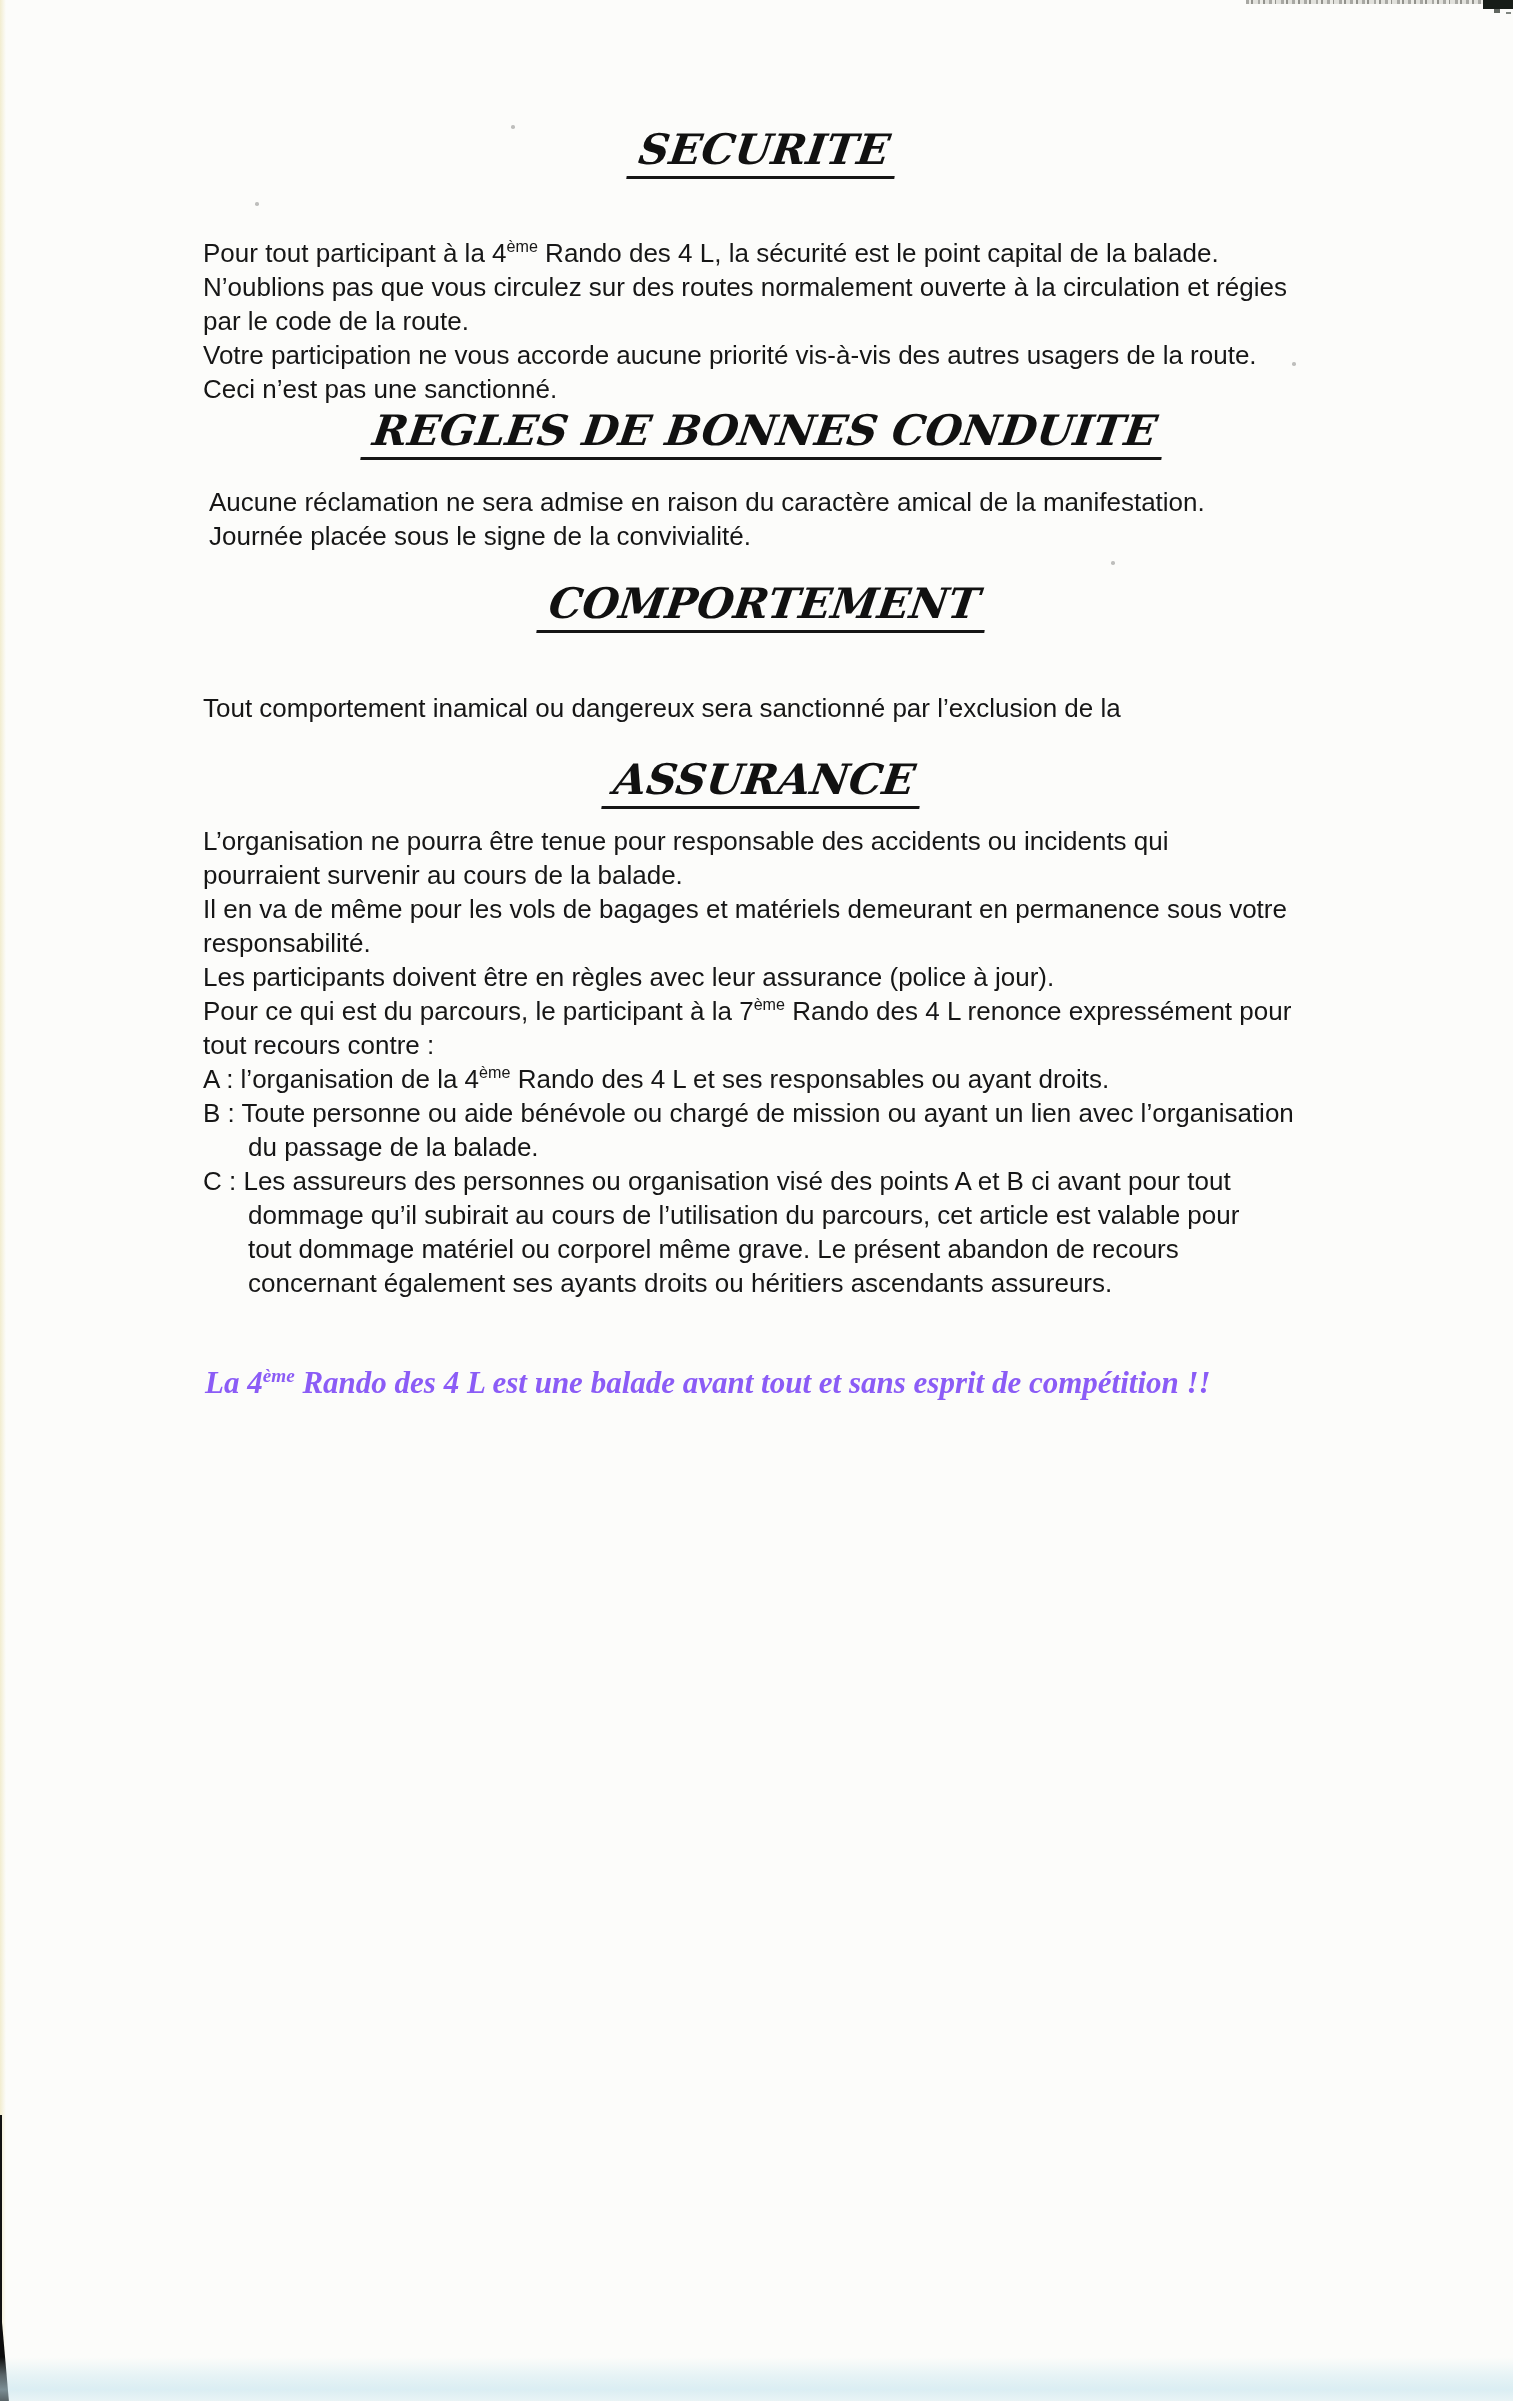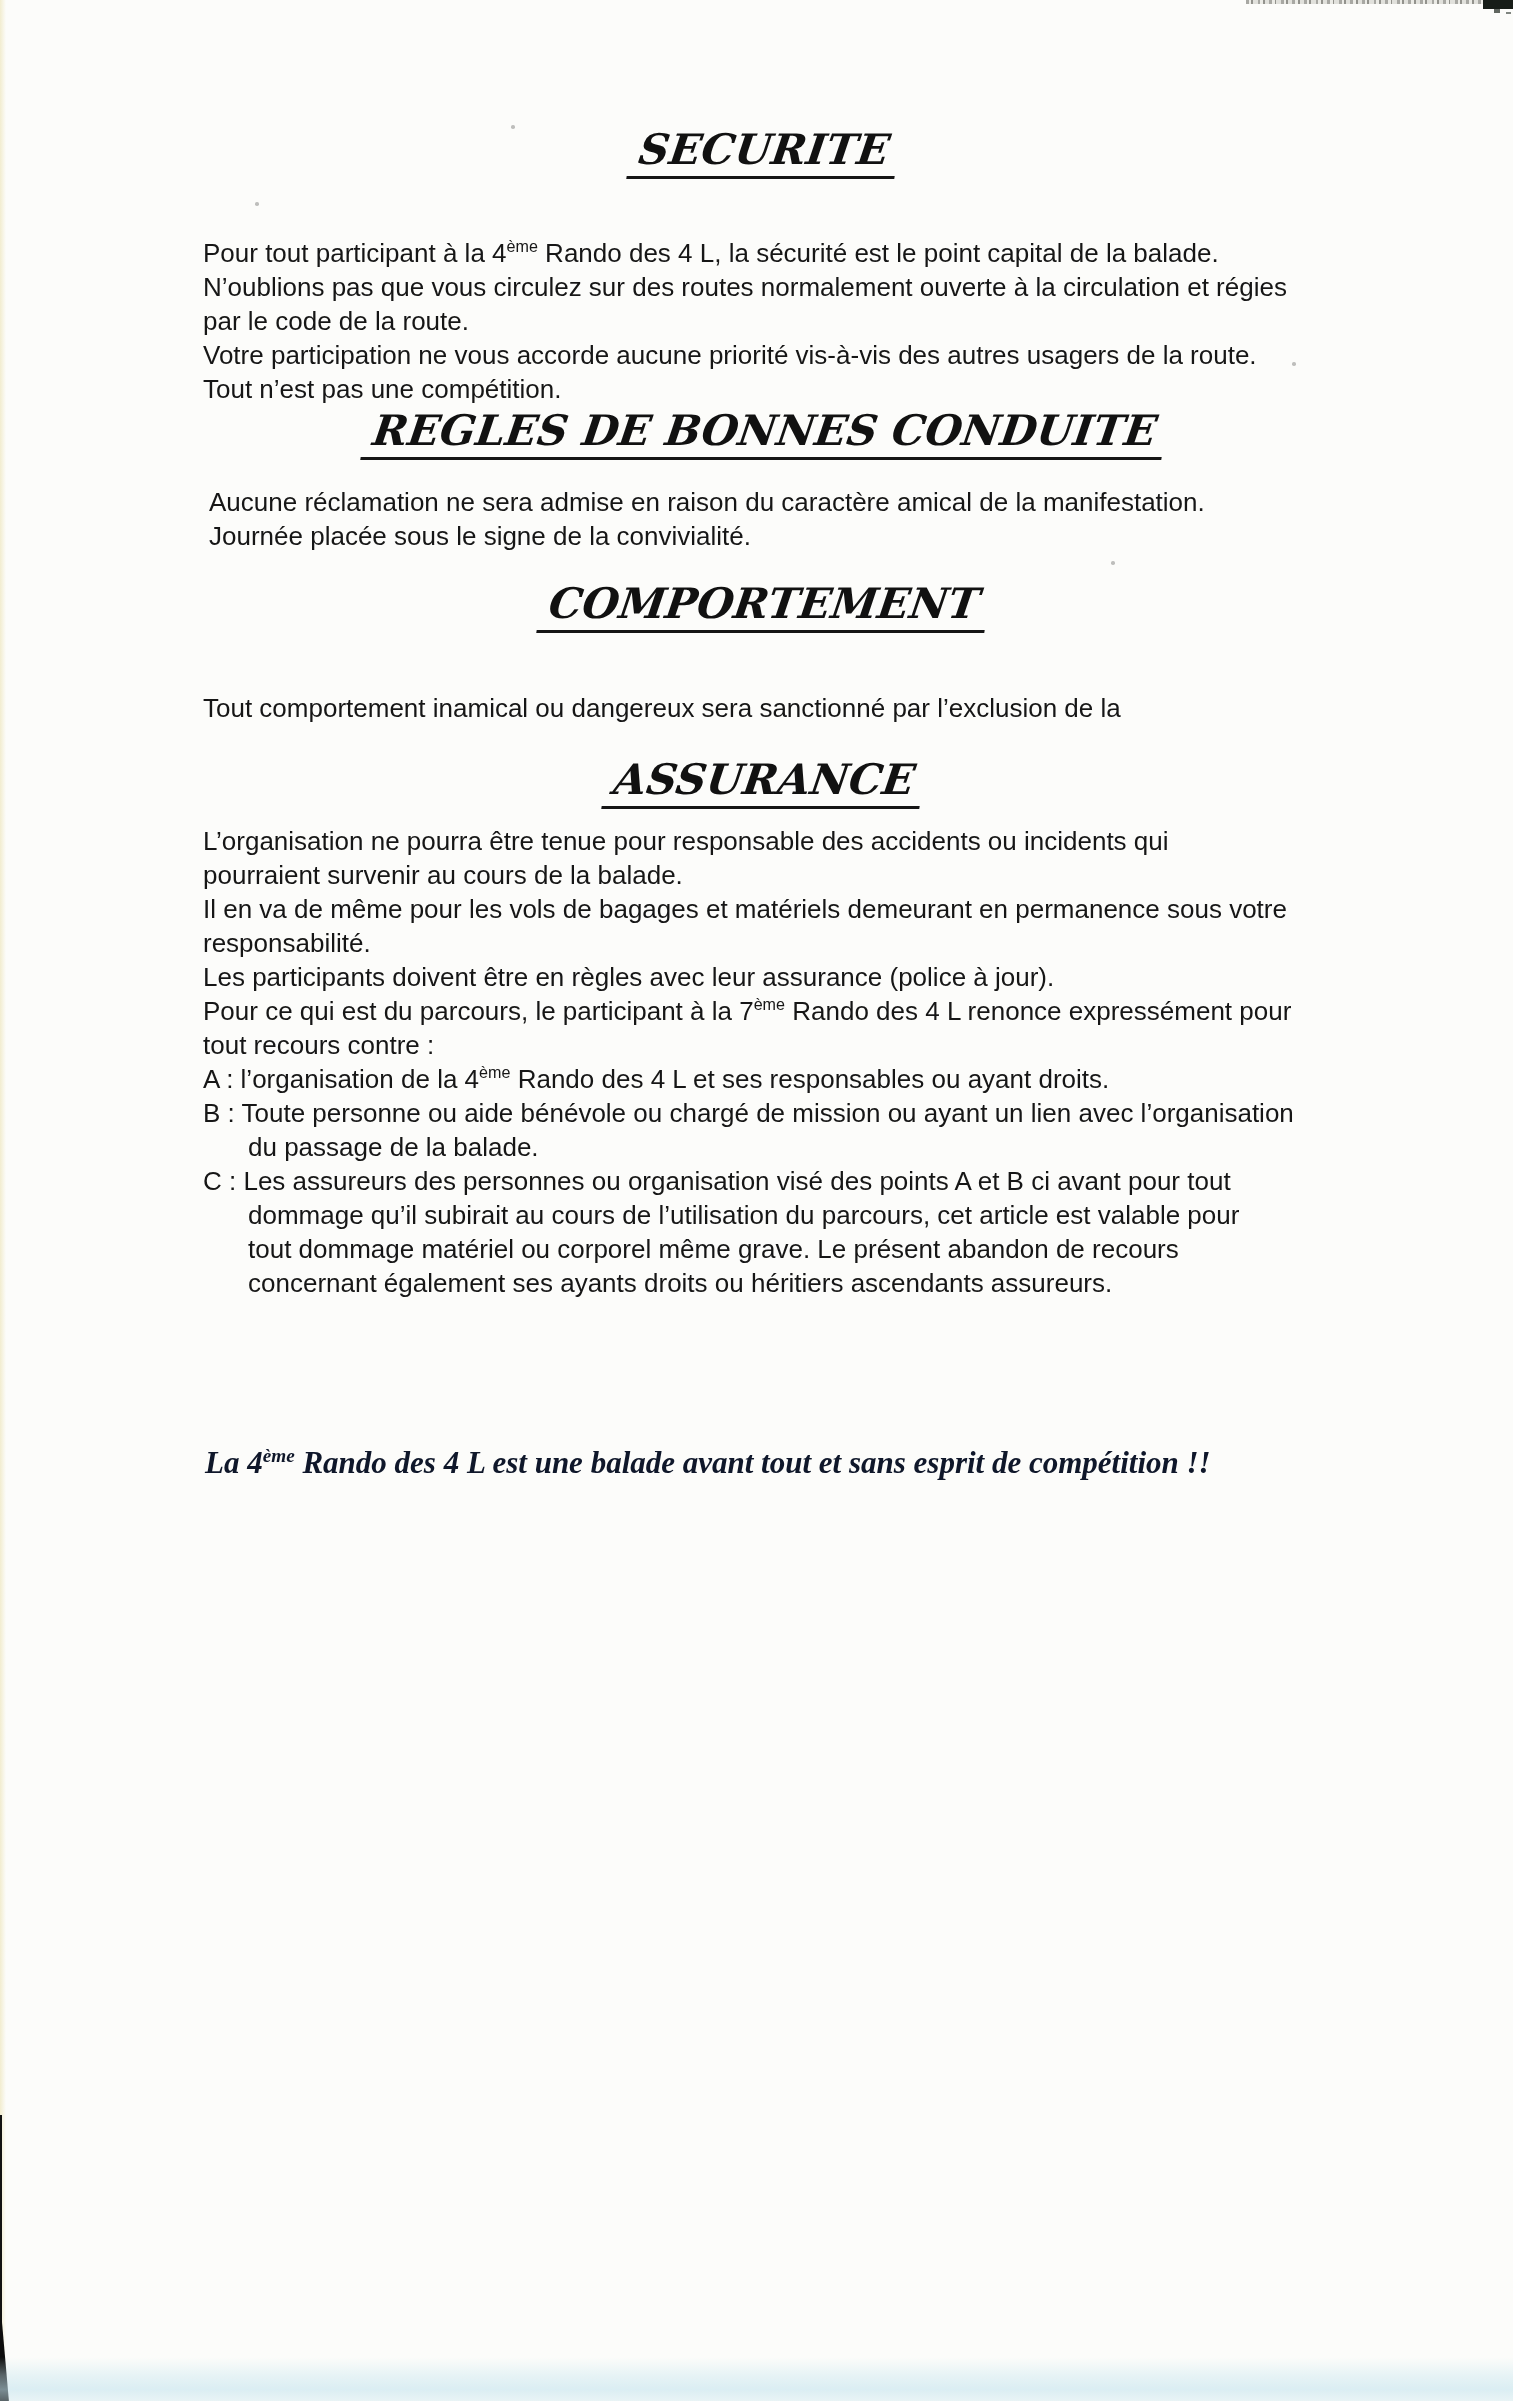--- a/index.html
+++ b/index.html
@@ -16,23 +16,23 @@
   }
   .h1{top:126px;} .h2{top:407px;} .h3{top:580px;} .h4{top:756px;}
   
   .para{position:absolute; left:203px; width:1127px; font-size:26px; line-height:34px;}
   .p1{top:206px;margin-top:30px;} .p2{top:485px;margin-left:6px;} .p3{top:659px;margin-top:32px;} .p4{top:824px;}
   .line{white-space:nowrap;}
   .line.indent{padding-left:45px;}
   sup{font-size:0.62em; vertical-align:super; line-height:0;}
   
   .closing{
-    position:absolute; left:205px; top:1444px; width:1157px;
+    position:absolute; left:205px; top:1364px; width:1157px;
     font-family:"Liberation Serif", serif; font-style:italic; font-weight:700;
-    font-size:31px; line-height:1.2; color:#0f172a;
+    font-size:31px; line-height:1.2; color:#8b5cf6;
   }
   .closing .line{white-space:nowrap;}
   
   .top-speckle{position:absolute; top:0; left:1246px; width:237px; height:3.6px; opacity:.75;
     background:repeating-linear-gradient(90deg,#8c8c86 0 2.7px,#e6e6e0 2.7px 5.3px,#6f6f68 5.3px 7.1px,#d8d8d2 7.1px 11.6px);}
   .corner-block{position:absolute; top:0; left:1483px; width:30px; height:9px; background:#171d18;}
   .corner-dot-a{position:absolute; top:9px; left:1494px; width:6.2px; height:3.6px; background:#38403a; opacity:.8;}
   .corner-dot-b{position:absolute; top:11.6px; left:1506px; width:5.3px; height:2.7px; background:#4a524c; opacity:.7;}
   .left-cream{position:absolute; left:0; top:0; width:6.2px; height:100%;
     background:linear-gradient(90deg, rgba(240,234,200,.85), rgba(240,234,200,0));}
@@ -65,21 +65,21 @@
   <div class="speck sp5"></div>
 
   <div class="heading-row h1">
     <span class="script-heading">SECURITE</span>
   </div>
   <div class="para p1">
       <div class="line"><span>Pour tout participant à la 4</span><sup>ème</sup><span> Rando des 4 L, la sécurité est le point capital de la balade.</span></div>
       <div class="line"><span>N’oublions pas que vous circulez sur des routes normalement ouverte à la circulation et régies</span></div>
       <div class="line"><span>par le code de la route.</span></div>
       <div class="line"><span>Votre participation ne vous accorde aucune priorité vis-à-vis des autres usagers de la route.</span></div>
-      <div class="line"><span>Tout n’est pas une compétition.</span></div>
+      <div class="line"><span>Ceci n’est pas une sanctionné.</span></div>
     </div>
 
   <div class="heading-row h2">
     <span class="script-heading">REGLES DE BONNES CONDUITE</span>
   </div>
   <div class="para p2">
       <div class="line"><span>Aucune réclamation ne sera admise en raison du caractère amical de la manifestation.</span></div>
       <div class="line"><span>Journée placée sous le signe de la convivialité.</span></div>
     </div>
 

